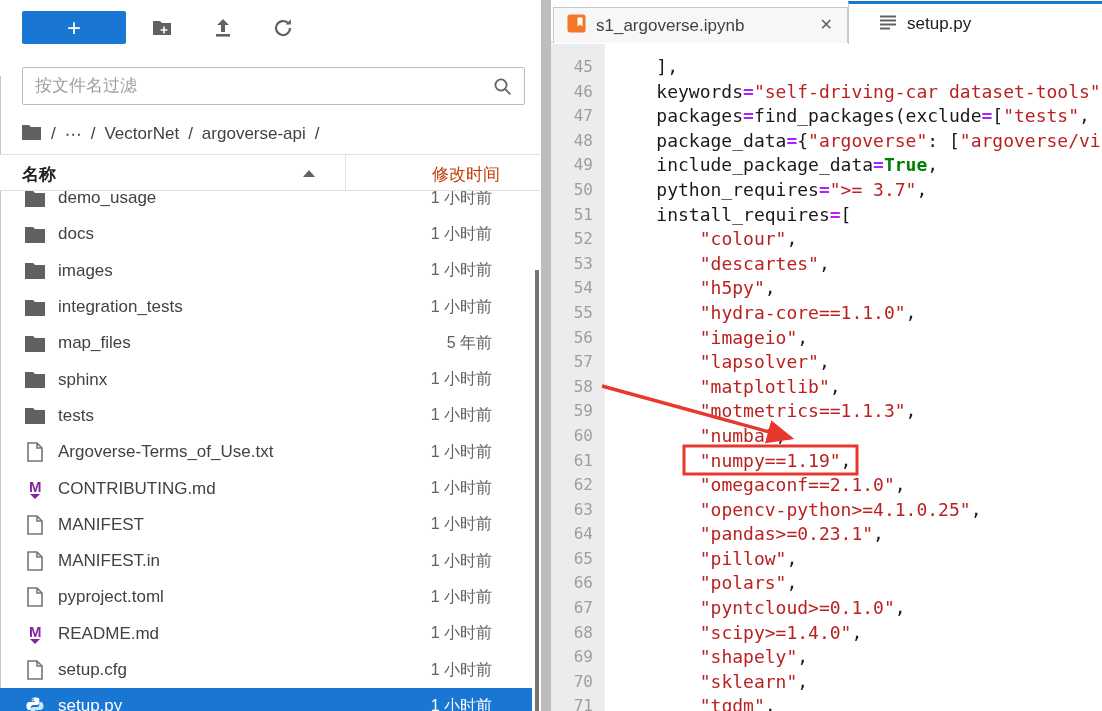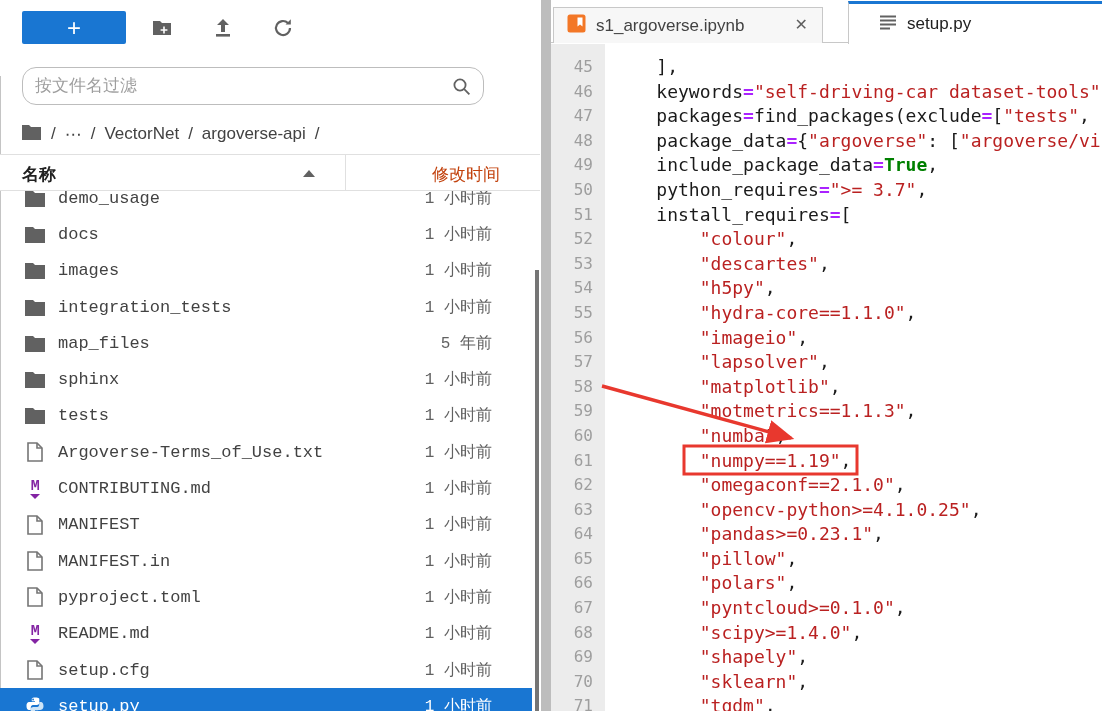--- a/index.html
+++ b/index.html
@@ -11,62 +11,62 @@
   .browser { position:absolute; left:0; top:0; width:540px; height:711px; background:#fff; }
   .left-edge { position:absolute; left:0; top:76px; bottom:0; width:1px; background:#c4c4c4; }
 
   .toolbar { position:absolute; left:0; top:11px; width:540px; height:34px; }
   .new-btn { position:absolute; left:22px; top:0; width:104px; height:33px; background:#1976d2;
              border:none; border-radius:2px; color:#fff; font-size:24px; line-height:30px;
              font-weight:400; cursor:pointer; }
   .tbtn { position:absolute; top:3px; width:28px; height:28px; border:none; background:transparent; cursor:pointer; }
   .tbtn svg { display:block; margin:auto; }
 
-  .filter-wrap { position:absolute; left:22px; top:67px; width:462px; height:38px;
-                 border:1px solid #bdbdbd; border-radius:14px; background:#fff; }
+  .filter-wrap { position:absolute; left:22px; top:67px; width:503px; height:38px;
+                 border:1px solid #bdbdbd; border-radius:2px; background:#fff; }
   .filter-wrap input { position:absolute; left:0; top:0; width:100%; height:100%; border:none;
                  outline:none; padding:0 40px 0 12px; font-size:17px; color:#333;
                  font-family:"Liberation Sans", sans-serif; background:transparent; }
   .filter-wrap input::placeholder { color:#9e9e9e; }
   .search-ic { position:absolute; right:10px; top:8px; }
 
   .crumbs { position:absolute; left:22px; top:121px; height:26px; display:flex; align-items:center; gap:9px;
             font-size:17px; color:#424242; }
   .crumbs .seg { cursor:pointer; }
 
   .listhead { position:absolute; left:0; top:154px; width:540px; height:37px;
               border-top:1px solid #e0e0e0; border-bottom:1px solid #e0e0e0; background:#fff;text-align:right; }
   .h-name { position:absolute; left:22px; top:8px; font-size:17px; font-weight:bold; color:#212121; }
   .caret-up { position:absolute; left:303px; top:15px; width:0; height:0;
               border-left:6px solid transparent; border-right:6px solid transparent;
               border-bottom:7px solid #616161; }
   .h-right { position:absolute; left:345px; top:0; right:0; height:100%; border-left:1px solid #e0e0e0; }
   .h-mod { position:absolute; right:40px; top:8px; font-size:17px; color:#c2410c; }
 
-  .filelist { position:absolute; left:0; top:191px; width:532px; height:520px; overflow:hidden;font-family:Liberation Mono, monospace; }
+  .filelist { position:absolute; left:0; top:191px; width:532px; height:520px; overflow:hidden; }
   .filelist-inner { margin-top:-11px; }
   .row { position:relative; height:36.3px; display:flex; align-items:center; padding-left:25px; cursor:pointer; }
   .row .ric { width:20px; height:20px; flex:0 0 20px; display:flex; align-items:center; justify-content:center; }
   .row .rname { margin-left:13px; font-size:17px; color:#424242; white-space:nowrap; }
   .row .rtime { position:absolute; right:40px; font-size:16px; color:#616161; white-space:nowrap; }
   .row.sel { background:#1976d2; }
   .row.sel .rname, .row.sel .rtime { color:#fff; }
   .md-ic { display:flex; flex-direction:column; align-items:center; line-height:1; }
   .md-ic .m { color:#8324a3; font-weight:bold; font-size:15px; letter-spacing:-0.5px; }
   .md-ic .dn { width:0; height:0; border-left:5px solid transparent; border-right:5px solid transparent;
                border-top:5px solid #8324a3; margin-top:0px; }
 
   .fb-scroll-thumb { position:absolute; left:535px; top:270px; width:4px; height:441px; background:#757575; }
   .divider { position:absolute; left:541px; top:0; width:10px; height:711px; background:#bdbdbd; }
 
   
   .editor-panel { position:absolute; left:551px; top:0; width:551px; height:711px; background:#fff; }
   .tabbar { position:absolute; left:0; top:0; width:551px; height:43px; background:#fff;
             border-bottom:1px solid #c8c8c8; }
-  .tab1 { position:absolute; left:2px; top:7px; width:270px; height:36px; background:#f7f7f7;
+  .tab1 { position:absolute; left:2px; top:7px; width:295px; height:36px; background:#f7f7f7;
           border:1px solid #c8c8c8; border-bottom:none; display:flex; align-items:center; cursor:pointer; }
   .tab1 .tlabel { margin-left:10px; font-size:17px; color:#424242; }
   .tab-close { position:absolute; right:14px; top:7px; font-size:16px; color:#5f5f5f; cursor:pointer;
                background:none; border:none; line-height:20px; }
   .tab2 { position:absolute; left:297px; top:1px; width:254px; height:43px; background:#fff;
           border-top:3px solid #1976d2; border-left:1px solid #c8c8c8; display:flex; align-items:center;
           cursor:pointer; z-index:2; }
   .tab2 .tlabel { margin-left:10px; font-size:17px; color:#212121; }
   .nb-ic { margin-left:13px; }
   .txt-ic { margin-left:30px; }

